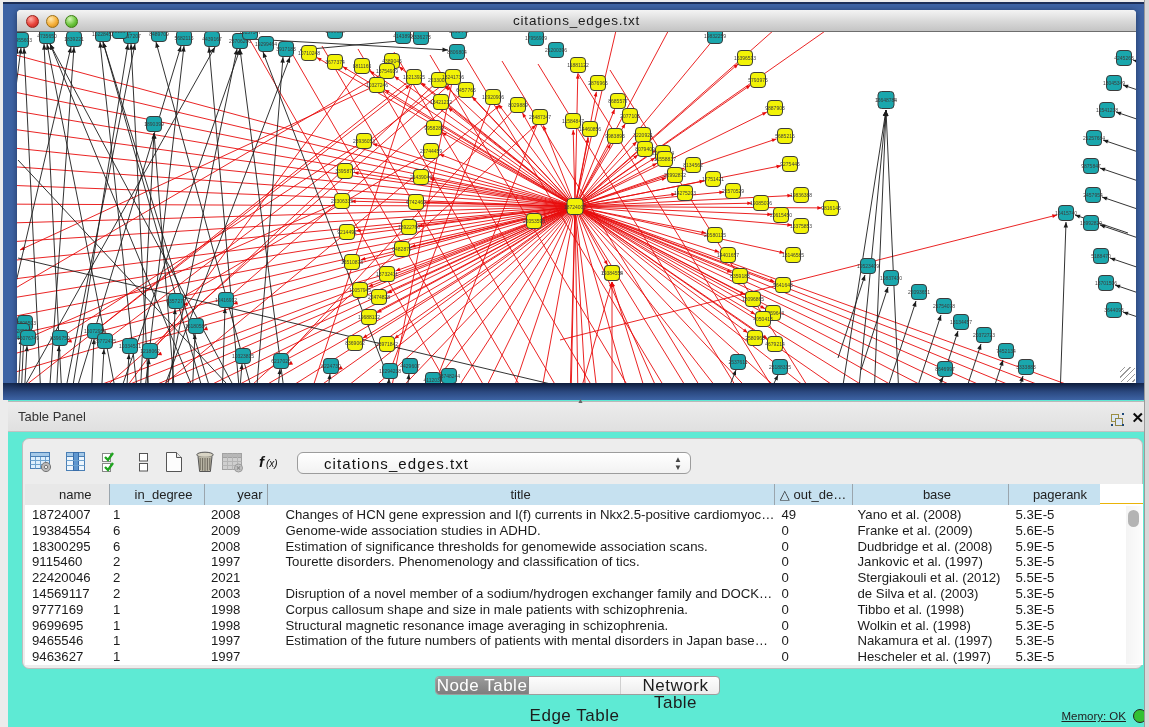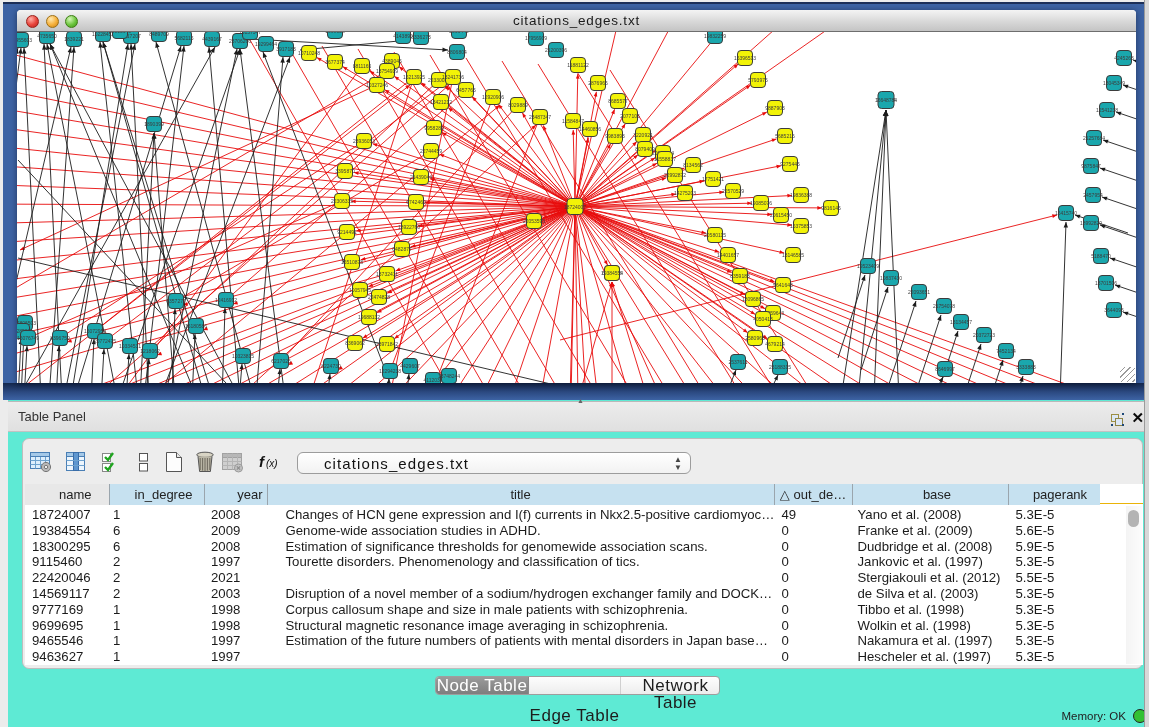--- a/index.html
+++ b/index.html
@@ -27,21 +27,21 @@
 .hc{position:absolute;top:0;height:21px;background:#c6e1f0;border-right:1px solid #9aa5ad;box-sizing:border-box;text-align:center;font-size:13px;color:#222;line-height:21px;}
 #hdr{position:absolute;left:0;top:0;width:1118px;height:20px;border-bottom:1px solid #eab308;box-sizing:border-box;}
 .row{position:absolute;height:16px;font-size:13.2px;color:#1b1b1b;white-space:nowrap;line-height:15.5px;}
 .c{position:absolute;top:0;}
 #sbar{position:absolute;left:1101px;top:22px;width:16px;height:158px;background:linear-gradient(90deg,#f4f4f4,#fcfcfc);}
 #sthumb{position:absolute;left:1103px;top:26px;width:11px;height:17px;background:#b4b4b4;border-radius:6px;}
 #tabs{position:absolute;left:427px;top:276px;width:285px;height:19px;border:1px solid #9e9e9e;border-radius:4px;background:linear-gradient(#fdfdfd,#ededed);box-sizing:border-box;font-size:17px;letter-spacing:0.5px;}
 #tab1{position:absolute;left:0;top:0;width:93px;height:17px;background:linear-gradient(#9b9b9b,#7e7e7e);border-radius:3px 0 0 3px;color:#fff;text-align:center;line-height:17px;border-right:1px solid #8a8a8a;box-sizing:border-box;}
 #tab2{position:absolute;left:93px;top:0;width:91px;height:17px;color:#1d1d1d;text-align:center;line-height:17px;margin-top:30px;}
 #tab3{position:absolute;left:184px;top:0;width:110px;height:17px;color:#1d1d1d;text-align:center;line-height:17px;border-left:1px solid #d0d0d0;box-sizing:border-box;}
-#mem{position:absolute;right:31px;top:310px;font-size:11.5px;color:#222;}
+#mem{position:absolute;right:31px;top:310px;font-size:11.5px;color:#222;text-decoration:underline;}
 #memdot{position:absolute;right:10px;top:309px;width:12px;height:12px;border-radius:50%;background:#33c133;border:1px solid #222;}
 #redge{position:absolute;right:0;top:0;width:4px;height:727px;background:#d8d8d8;border-left:1px solid #9b9b9b;}
 #divarrow{position:absolute;left:569px;top:-3px;width:12px;height:6px;font-size:7px;color:#666;}
 svg text{font-family:"Liberation Sans",sans-serif;}
 </style></head>
 <body>
 <div id="desktop"></div>
 <div id="topline"></div>
 <div id="botgrad"></div>
 <div id="win">

